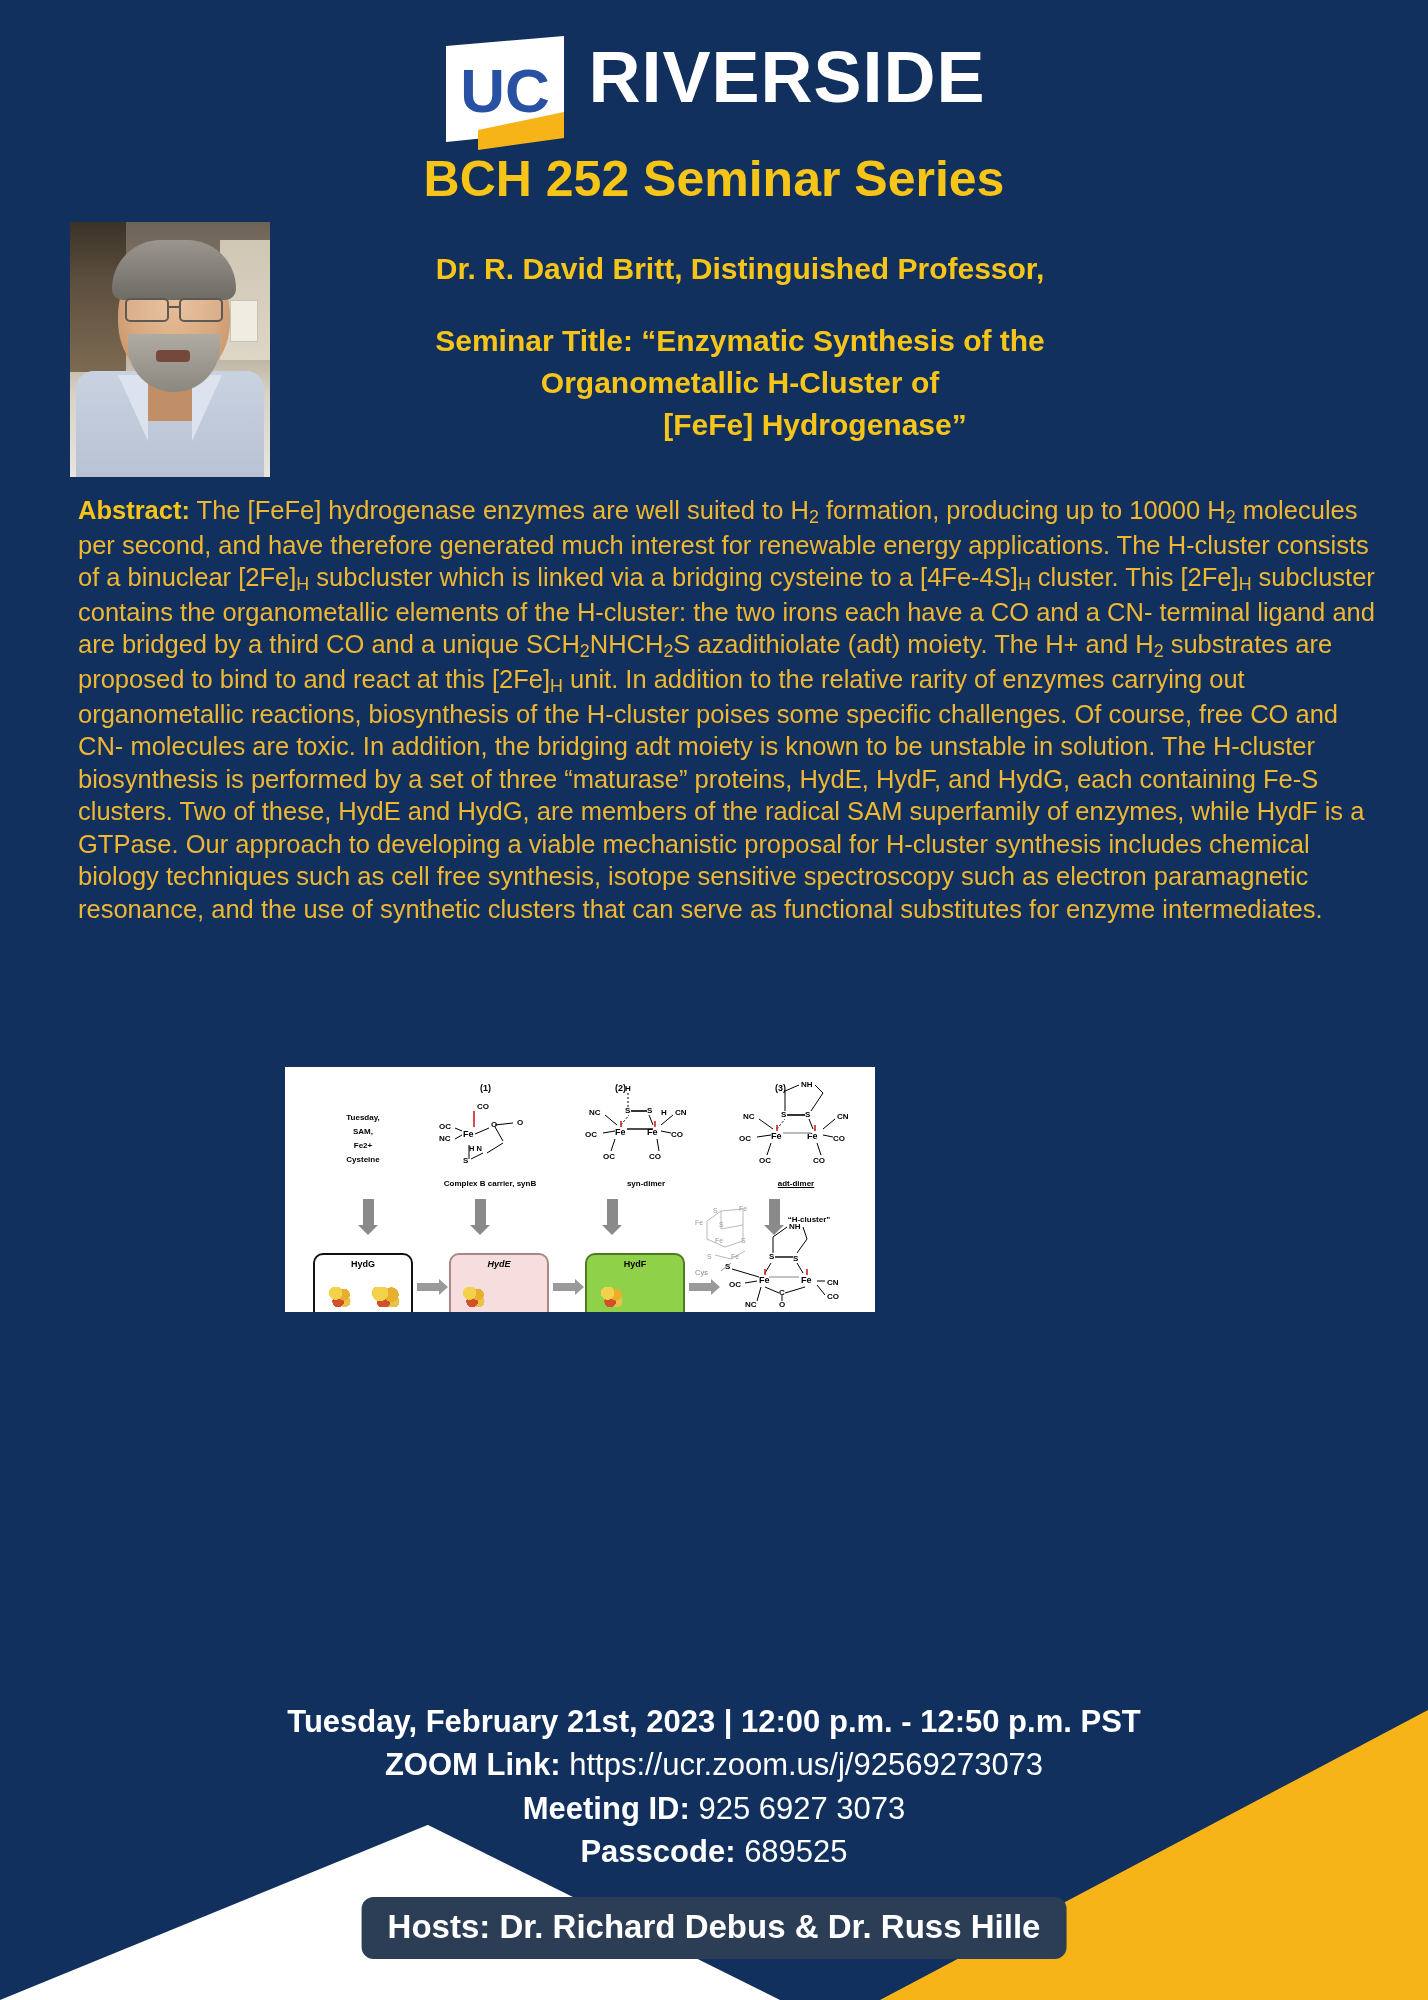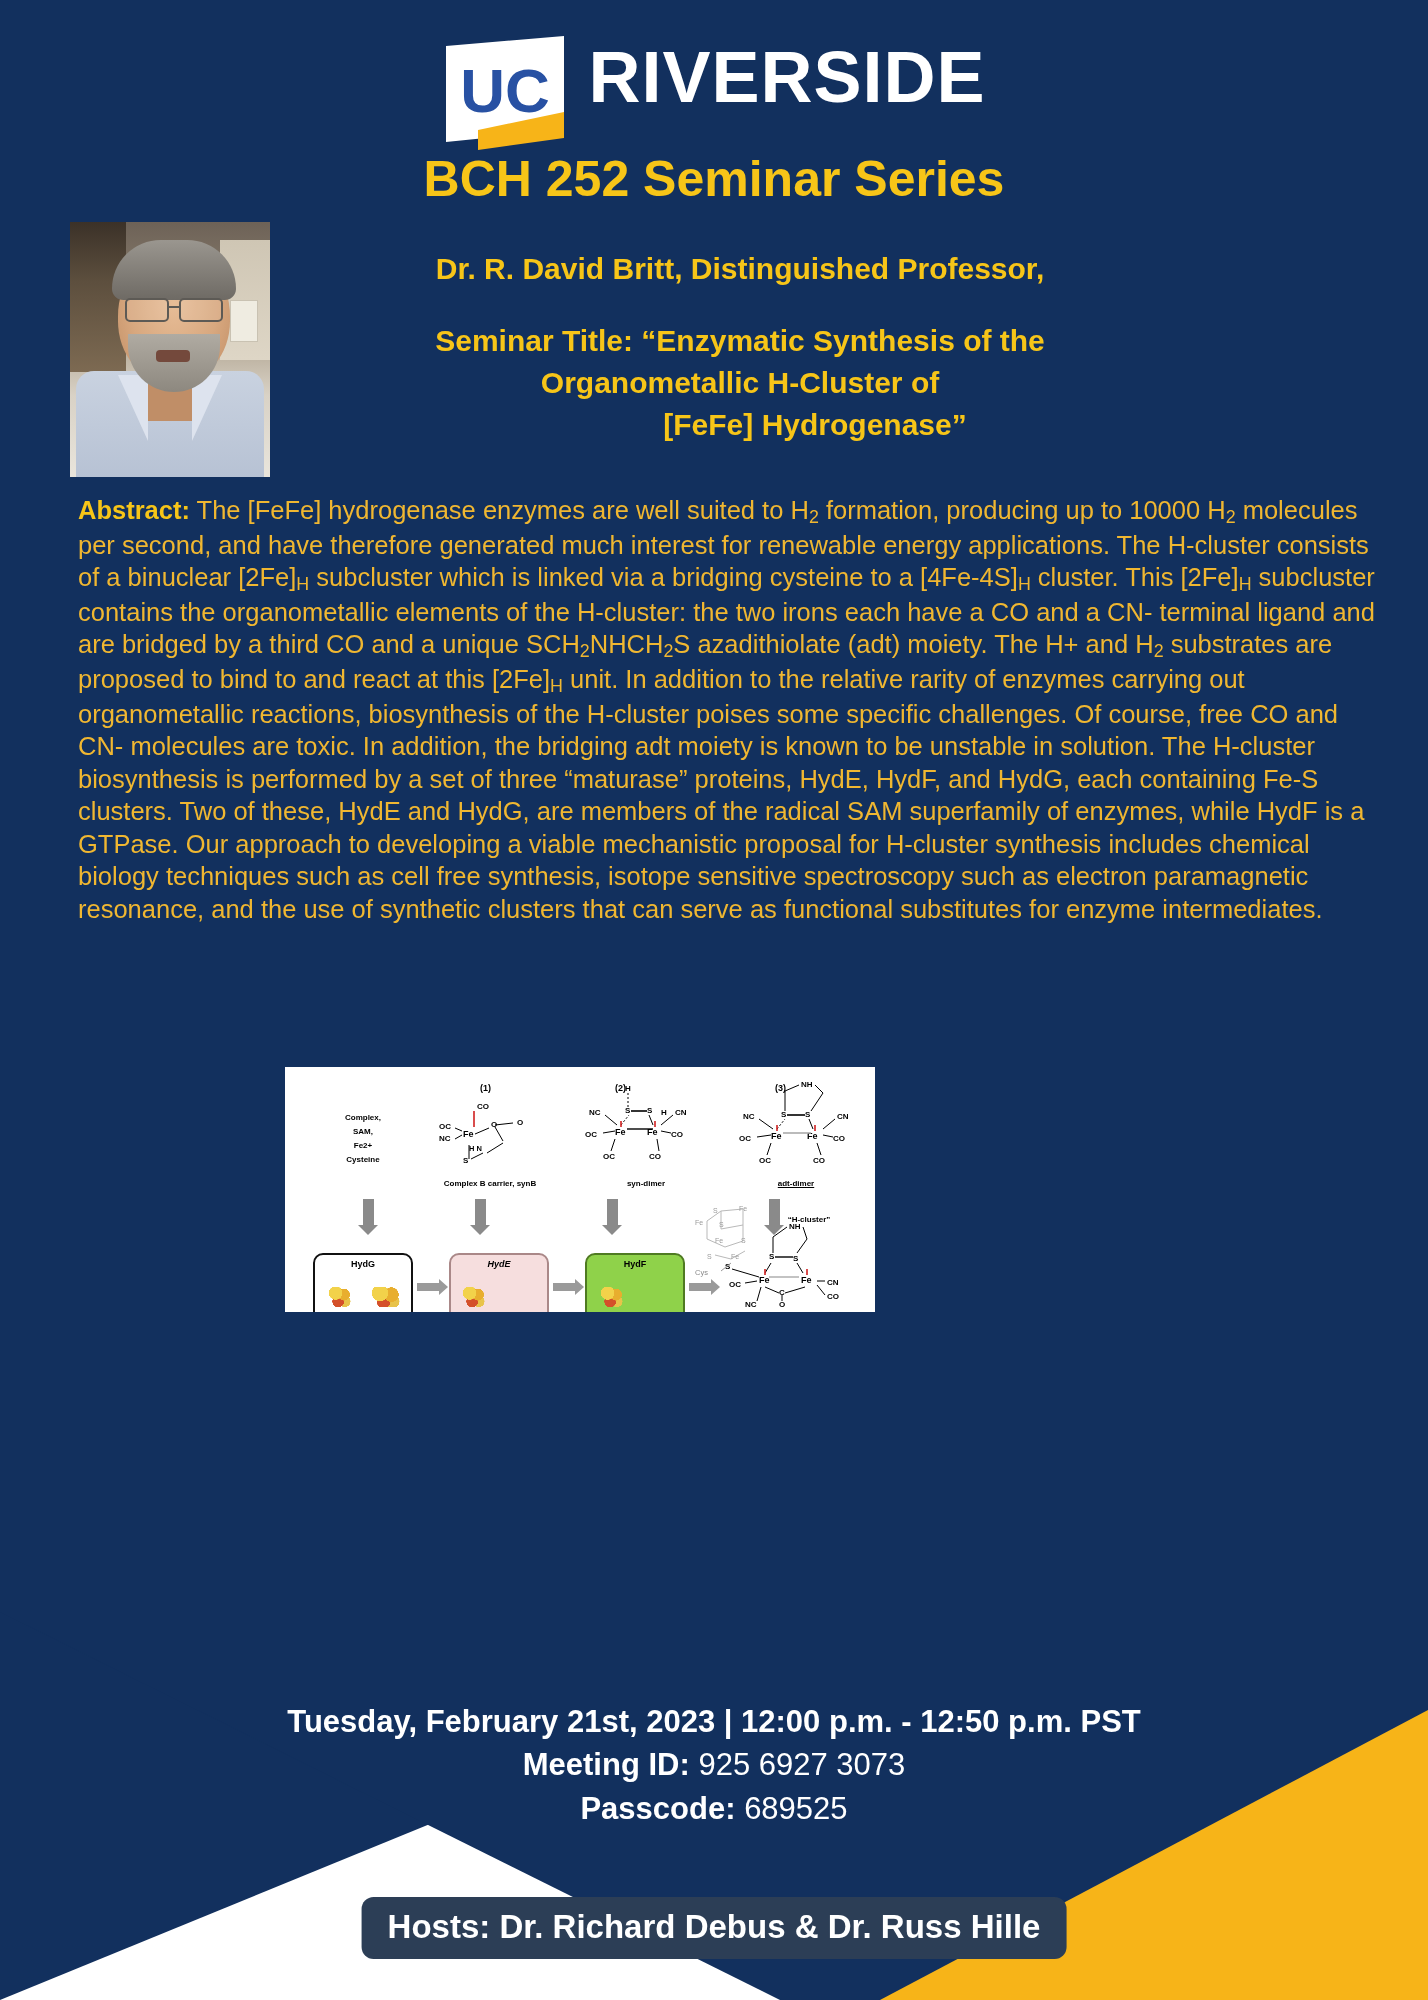--- a/index.html
+++ b/index.html
@@ -401,21 +401,21 @@
     </div>
   </div>
 
   <div class="abstract">
     <b>Abstract:</b><span id="abstract-body"> The [FeFe] hydrogenase enzymes are well suited to H<sub>2</sub> formation, producing up to 10000 H<sub>2</sub> molecules per second, and have therefore generated much interest for renewable energy applications. The H-cluster consists of a binuclear [2Fe]<sub>H</sub> subcluster which is linked via a bridging cysteine to a [4Fe-4S]<sub>H</sub> cluster. This [2Fe]<sub>H</sub> subcluster contains the organometallic elements of the H-cluster: the two irons each have a CO and a CN- terminal ligand and are bridged by a third CO and a unique SCH<sub>2</sub>NHCH<sub>2</sub>S azadithiolate (adt) moiety. The H+ and H<sub>2</sub> substrates are proposed to bind to and react at this [2Fe]<sub>H</sub> unit. In addition to the relative rarity of enzymes carrying out organometallic reactions, biosynthesis of the H-cluster poises some specific challenges. Of course, free CO and CN- molecules are toxic. In addition, the bridging adt moiety is known to be unstable in solution. The H-cluster biosynthesis is performed by a set of three “maturase” proteins, HydE, HydF, and HydG, each containing Fe-S clusters. Two of these, HydE and HydG, are members of the radical SAM superfamily of enzymes, while HydF is a GTPase. Our approach to developing a viable mechanistic proposal for H-cluster synthesis includes chemical biology techniques such as cell free synthesis, isotope sensitive spectroscopy such as electron paramagnetic resonance, and the use of synthetic clusters that can serve as functional substitutes for enzyme intermediates.</span>
   </div>
 
   <div class="scheme">
     <div class="scheme-inner">
 
-      <div class="sch-label" style="left:36px; top:46px; width:84px;">Complex,</div>
+      <div class="sch-label" style="left:36px; top:46px; width:84px;">Tuesday,</div>
       <div class="sch-label" style="left:36px; top:60px; width:84px;">SAM,</div>
       <div class="sch-label" style="left:36px; top:74px; width:84px;">Fe2+</div>
       <div class="sch-label" style="left:36px; top:88px; width:84px;">Cysteine</div>
 
       <div class="sch-label sch-num" style="left:195px; top:16px;">(1)</div>
       <div class="sch-label sch-num" style="left:330px; top:16px;">(2)</div>
       <div class="sch-label sch-num" style="left:490px; top:16px;">(3)</div>
 
       <div class="mol" style="left:140px; top:30px; width:130px; height:70px;">
         <svg width="130" height="70" viewBox="0 0 130 70">
@@ -574,20 +574,22 @@
           <line x1="120" y1="84" x2="100" y2="90" stroke="#000" stroke-width="1"></line>
           <line x1="97" y1="92" x2="97" y2="98" stroke="#000" stroke-width="1"></line>
         </svg>
       </div>
 
     </div>
   </div>
 
   <div class="bottom-info">
     <span class="bi-line"><b>Tuesday, February 21st, 2023 | 12:00 p.m. - 12:50 p.m. PST</b></span>
+    <span class="bi-line"><b>ZOOM Link:</b>
+      <span class="val">https://ucr.zoom.us/j/92569273073</span></span>
     <span class="bi-line"><b>Meeting ID:</b>
       <span class="val">925 6927 3073</span></span>
     <span class="bi-line"><b>Passcode:</b>
       <span class="val">689525</span></span>
   </div>
 
   <div class="hosts-pill">Hosts: Dr. Richard Debus &amp; Dr. Russ Hille</div>
 
 </div>
 

